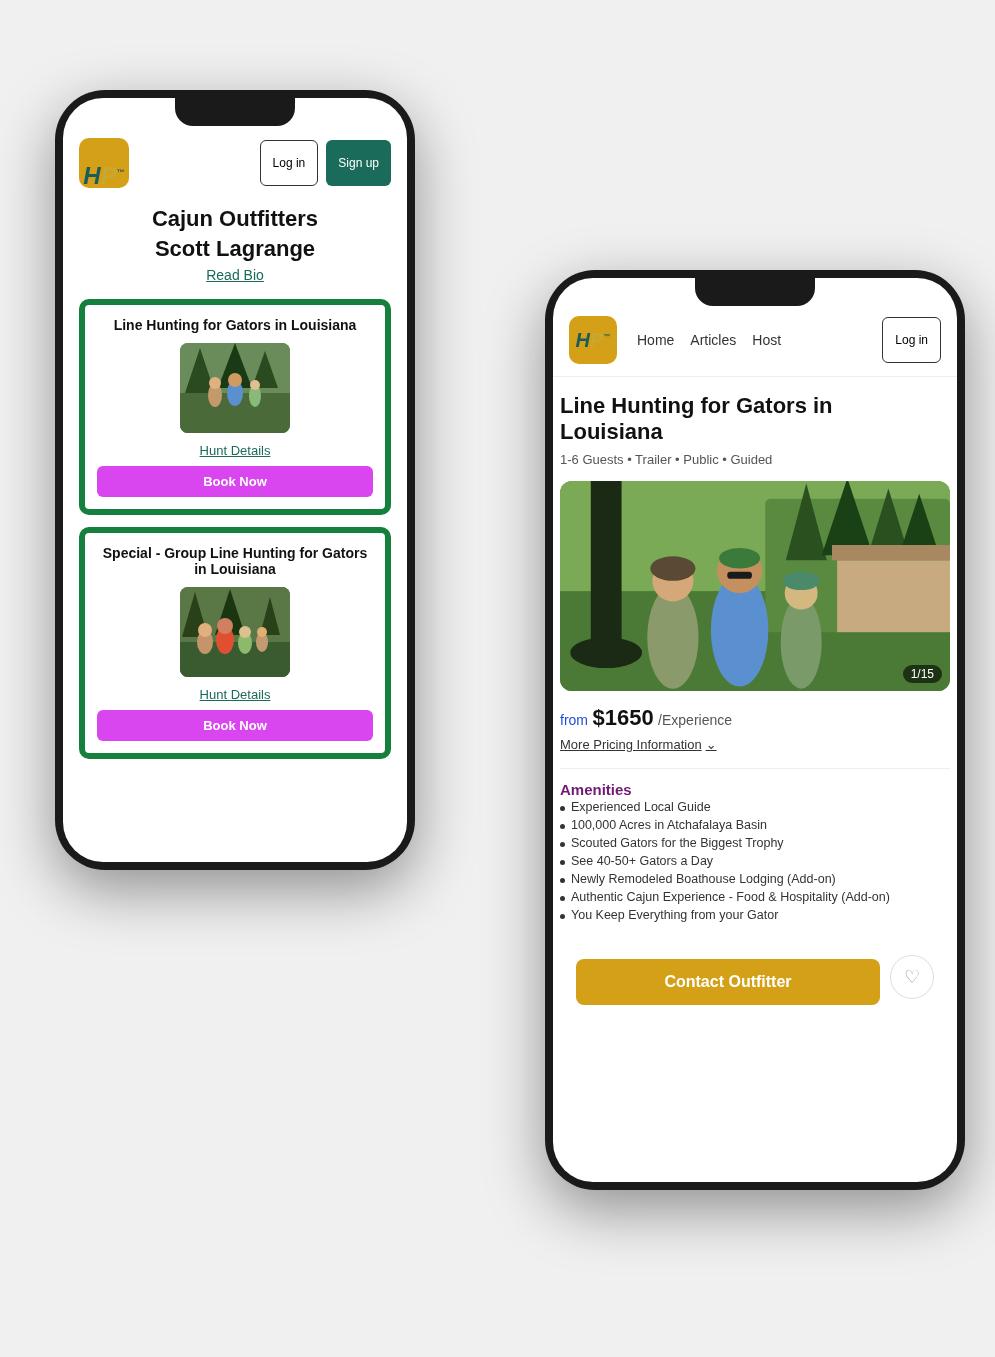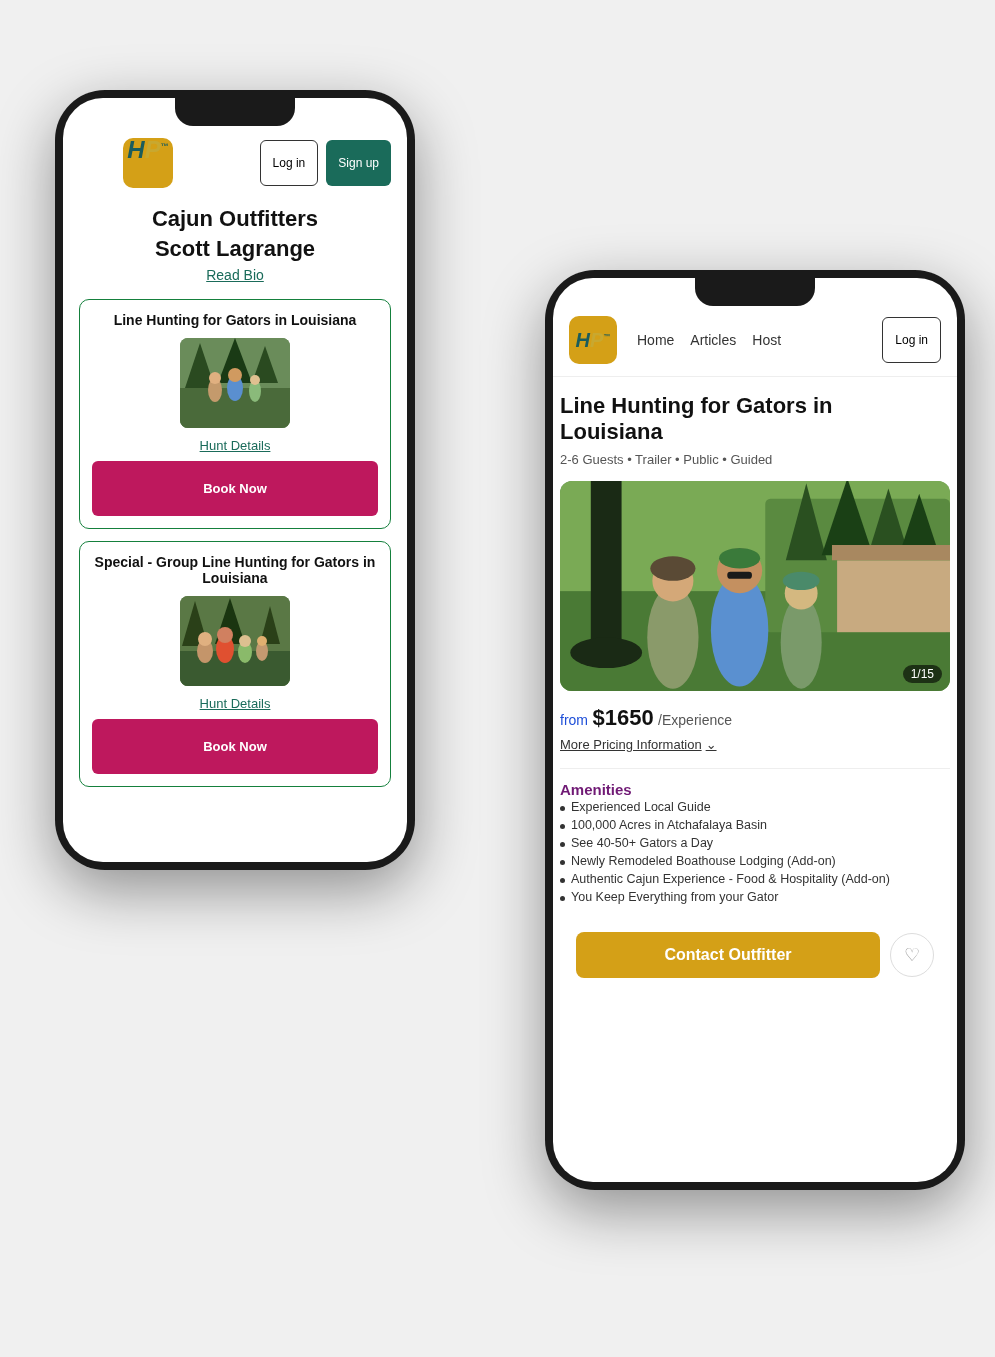--- a/index.html
+++ b/index.html
@@ -129,21 +129,21 @@
     .p1-read-bio {
       text-align: center;
       color: #1a6b5a;
       font-size: 14px;
       text-decoration: underline;
       cursor: pointer;
       margin-bottom: 16px;
     }
 
     .hunt-card {
-      border: 1px solid #15803d;
+      border: 6px solid #15803d;
       border-radius: 10px;
       padding: 12px;
       margin-bottom: 12px;
     }
 
     .hunt-card-title {
       font-size: 14px;
       font-weight: 700;
       color: #111;
       text-align: center;
@@ -175,24 +175,24 @@
       text-align: center;
       color: #1a6b5a;
       font-size: 13px;
       text-decoration: underline;
       margin-bottom: 8px;
       cursor: pointer;
     }
 
     .btn-book {
       display: block;
-      background: #be185d;
+      background: #d946ef;
       color: white;
       text-align: center;
-      padding: 20px;
+      padding: 8px;
       border-radius: 6px;
       font-size: 13px;
       font-weight: 600;
       cursor: pointer;
       border: none;
       width: 100%;
     }
 
     
     .p2-nav {
@@ -339,20 +339,21 @@
       flex: 1;
       background: #d4a017;
       color: white;
       border: none;
       padding: 14px;
       border-radius: 8px;
       font-size: 16px;
       font-weight: 600;
       cursor: pointer;
       text-align: center;
+      margin-top: 9px;
     }
 
     .btn-heart {
       width: 44px;
       height: 44px;
       border: 1px solid #ddd;
       border-radius: 50%;
       display: flex;
       align-items: center;
       justify-content: center;
@@ -382,27 +383,26 @@
       margin: 4px 0 12px;
     }
 
     
     .p1-logo {
       width: 50px;
       height: 50px;
       background: #d4a017;
       border-radius: 10px;
       display: flex;
-      align-items: flex-start;
+      align-items: flex-end;
       justify-content: center;
       font-size: 20px;
       font-weight: 900;
       font-style: italic;
       color: #1a5c5c;
-      margin-left: 44px;
     }
   </style>
 </head>
 <body>
 
 <div class="phone phone-1">
   <div class="phone-inner">
     <div class="notch"></div>
     <div class="phone-screen">
 
@@ -490,21 +490,21 @@
         </div>
         <button class="btn-outline">Log in</button>
       </div>
 
       <div class="p2-content">
 
         <div class="p2-hunt-title">
           <span>Line Hunting for Gators in</span><br>
           <span>Louisiana</span>
         </div>
-        <div class="p2-hunt-meta">2-6 Guests • Trailer • Public • Guided</div>
+        <div class="p2-hunt-meta">1-6 Guests • Trailer • Public • Guided</div>
 
         <div class="p2-photo-container">
           <svg width="100%" height="210" viewBox="0 0 380 210" preserveAspectRatio="xMidYMid slice">
 
             <rect width="380" height="210" fill="#7aaa55"></rect>
             <rect x="0" y="110" width="380" height="100" fill="#4a7a35"></rect>
 
             <rect x="200" y="20" width="180" height="130" fill="#5a8a40" rx="5"></rect>
             <polygon points="240,5 260,80 220,80" fill="#2a5020"></polygon>
             <polygon points="280,0 305,75 255,75" fill="#1a4015"></polygon>
@@ -551,20 +551,24 @@
           <div class="amenity-item">
             <div class="amenity-dot"></div>
             <span>Experienced Local Guide</span>
           </div>
           <div class="amenity-item">
             <div class="amenity-dot"></div>
             <span>100,000 Acres in Atchafalaya Basin</span>
           </div>
           <div class="amenity-item">
             <div class="amenity-dot"></div>
+            <span>Scouted Gators for the Biggest Trophy</span>
+          </div>
+          <div class="amenity-item">
+            <div class="amenity-dot"></div>
             <span>See 40-50+ Gators a Day</span>
           </div>
           <div class="amenity-item">
             <div class="amenity-dot"></div>
             <span>Newly Remodeled Boathouse Lodging (Add-on)</span>
           </div>
           <div class="amenity-item">
             <div class="amenity-dot"></div>
             <span>Authentic Cajun Experience - Food &amp; Hospitality (Add-on)</span>
           </div>

